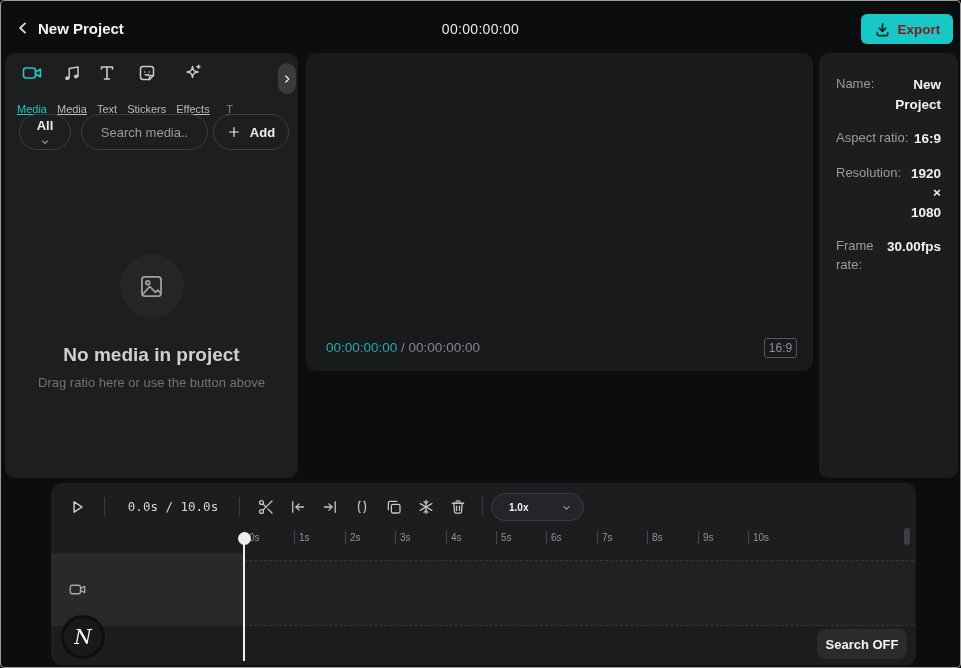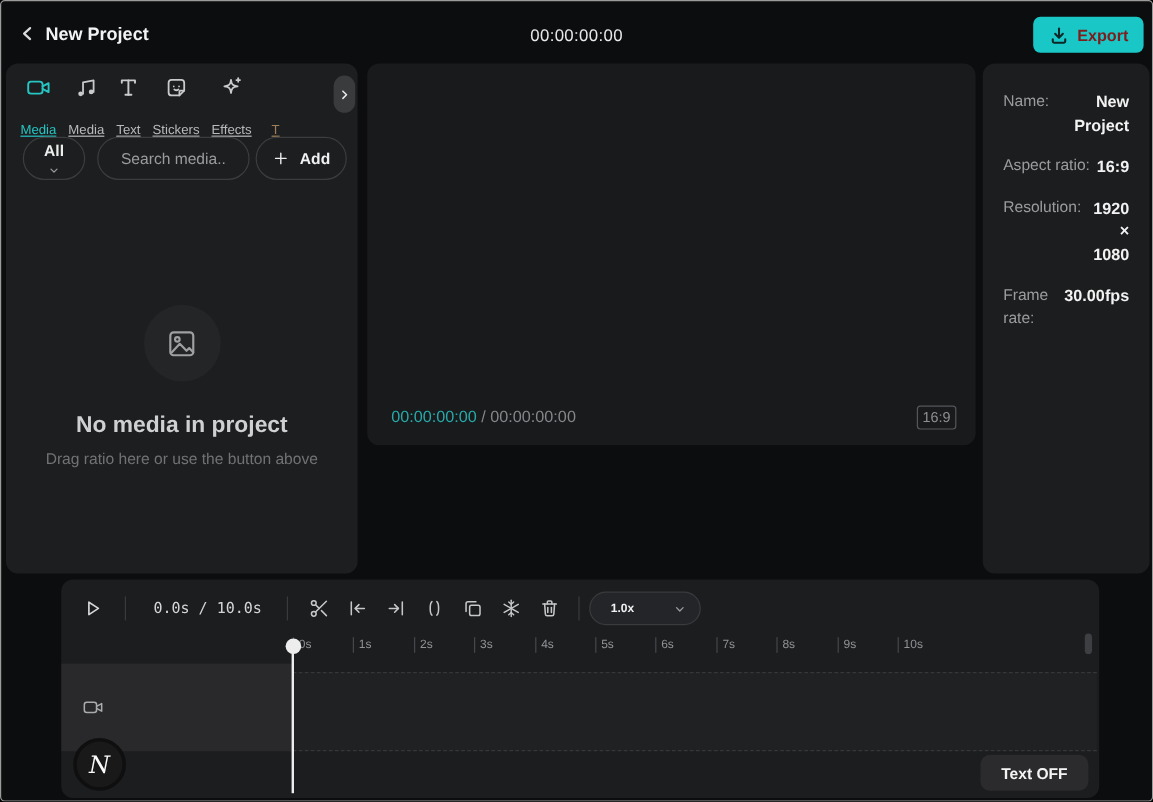--- a/index.html
+++ b/index.html
@@ -384,16 +384,16 @@
           </svg>
       </span>
     </div>
 
     <div class="playhead-line"></div>
     <div class="playhead-head"></div>
 
     <div class="app-logo">
       <span class="letter">N</span>
     </div>
-    <div class="debug-btn">Text OFF</div>
+    <div class="debug-btn">Search OFF</div>
   </div>
 
 </div>
 
 </body></html>

